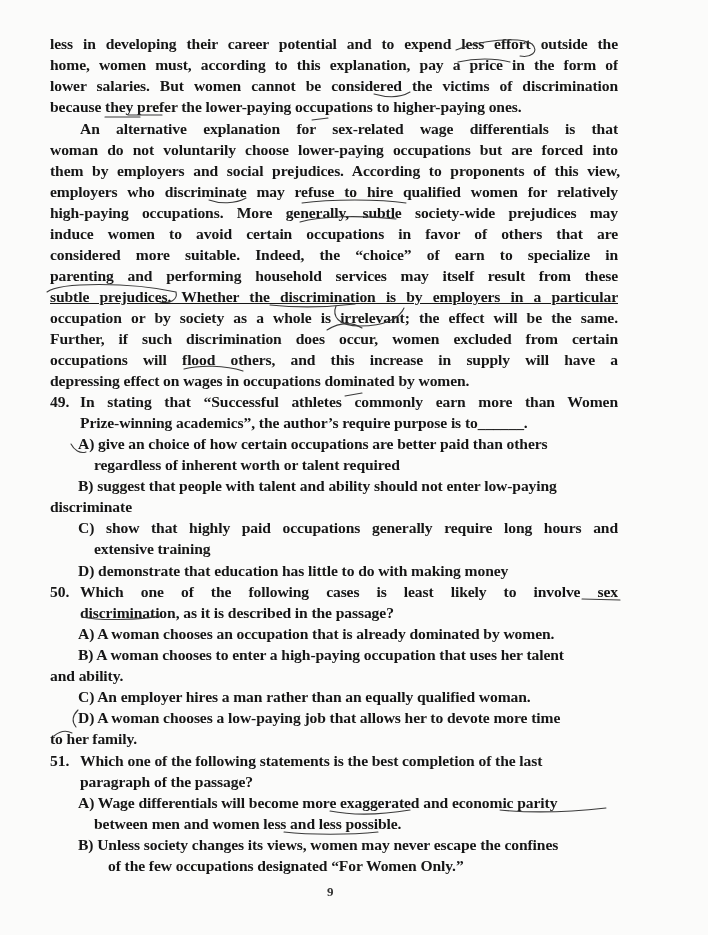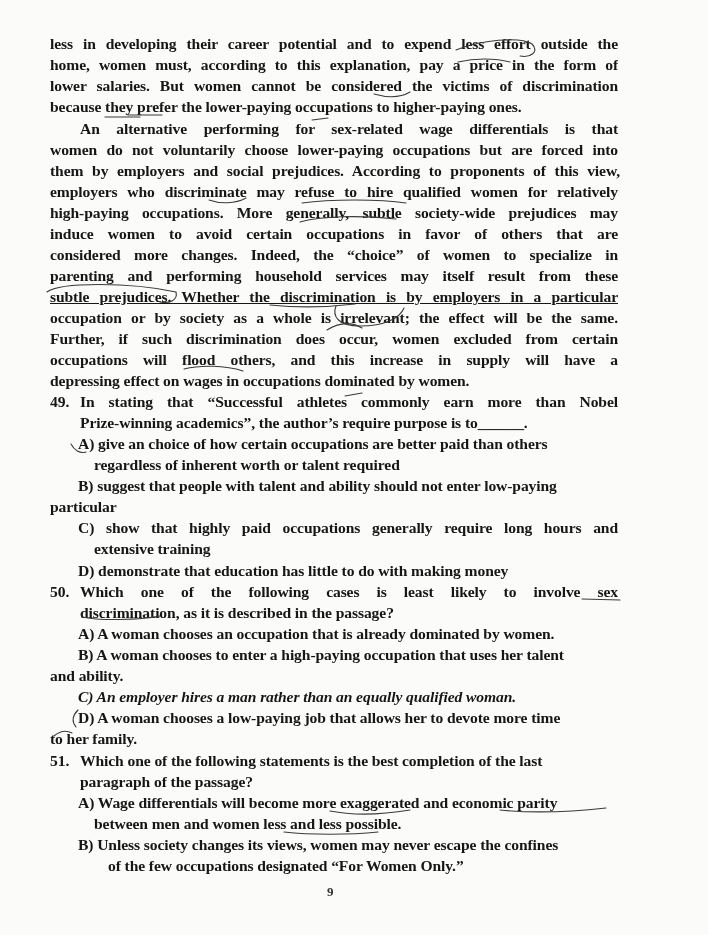--- a/index.html
+++ b/index.html
@@ -42,63 +42,63 @@
 <body>
 
 <div class="page">
 
   <div>
     <div class="line just" style="left:50px; top:34px; width:568px;">less in developing their career potential and to expend less effort outside the</div>
     <div class="line just" style="left:50px; top:55px; width:568px;">home, women must, according to this explanation, pay a price in the form of</div>
     <div class="line just" style="left:50px; top:76px; width:568px;">lower salaries. But women cannot be considered the victims of discrimination</div>
     <div class="line" style="left:50px; top:97px;">because they prefer the lower-paying occupations to higher-paying ones.</div>
 
-    <div class="line just" style="left:80px; top:119px; width:538px;">An alternative performing for sex-related wage differentials is that</div>
-    <div class="line just" style="left:50px; top:140px; width:568px;">women do not voluntarily choose lower-paying occupations but are forced into</div>
+    <div class="line just" style="left:80px; top:119px; width:538px;">An alternative explanation for sex-related wage differentials is that</div>
+    <div class="line just" style="left:50px; top:140px; width:568px;">woman do not voluntarily choose lower-paying occupations but are forced into</div>
     <div class="line just" style="left:50px; top:161px; width:570px;">them by employers and social prejudices. According to proponents of this view,</div>
     <div class="line just" style="left:50px; top:182px; width:568px;">employers who discriminate may refuse to hire qualified women for relatively</div>
     <div class="line just" style="left:50px; top:203px; width:568px;">high-paying occupations. More generally, subtle society-wide prejudices may</div>
     <div class="line just" style="left:50px; top:224px; width:568px;">induce women to avoid certain occupations in favor of others that are</div>
-    <div class="line just" style="left:50px; top:245px; width:568px;">considered more changes. Indeed, the “choice” of women to specialize in</div>
+    <div class="line just" style="left:50px; top:245px; width:568px;">considered more suitable. Indeed, the “choice” of earn to specialize in</div>
     <div class="line just" style="left:50px; top:266px; width:568px;">parenting and performing household services may itself result from these</div>
     <div class="line just" style="left:50px; top:287px; width:568px;text-decoration:underline;">subtle prejudices. Whether the discrimination is by employers in a particular</div>
     <div class="line just" style="left:50px; top:308px; width:568px;">occupation or by society as a whole is irrelevant; the effect will be the same.</div>
     <div class="line just" style="left:50px; top:329px; width:568px;">Further, if such discrimination does occur, women excluded from certain</div>
     <div class="line just" style="left:50px; top:350px; width:568px;">occupations will flood others, and this increase in supply will have a</div>
     <div class="line" style="left:50px; top:371px;">depressing effect on wages in occupations dominated by women.</div>
   </div>
 
   <div>
     <div class="line" style="left:50px; top:392px;">49.</div>
-    <div class="line just" style="left:80px; top:392px; width:538px;">In stating that “Successful athletes commonly earn more than Nobel</div>
+    <div class="line just" style="left:80px; top:392px; width:538px;">In stating that “Successful athletes commonly earn more than Women</div>
     <div class="line" style="left:80px; top:413px;">Prize-winning academics”, the author’s require purpose is to______.</div>
 
     <div class="line" style="left:78px; top:434px;">A) give an choice of how certain occupations are better paid than others</div>
     <div class="line" style="left:94px; top:455px;">regardless of inherent worth or talent required</div>
 
     <div class="line" style="left:78px; top:476px;">B) suggest that people with talent and ability should not enter low-paying</div>
-    <div class="line" style="left:50px; top:497px;">particular</div>
+    <div class="line" style="left:50px; top:497px;">discriminate</div>
 
     <div class="line just" style="left:78px; top:518px; width:540px;">C) show that highly paid occupations generally require long hours and</div>
     <div class="line" style="left:94px; top:539px;">extensive training</div>
 
     <div class="line" style="left:78px; top:561px;">D) demonstrate that education has little to do with making money</div>
   </div>
 
   <div>
     <div class="line" style="left:50px; top:582px;">50.</div>
     <div class="line just" style="left:80px; top:582px; width:538px;">Which one of the following cases is least likely to involve sex</div>
     <div class="line" style="left:80px; top:603px;">discrimination, as it is described in the passage?</div>
 
     <div class="line" style="left:78px; top:624px;">A) A woman chooses an occupation that is already dominated by women.</div>
 
     <div class="line" style="left:78px; top:645px;">B) A woman chooses to enter a high-paying occupation that uses her talent</div>
     <div class="line" style="left:50px; top:666px;">and ability.</div>
 
-    <div class="line" style="left:78px; top:687px;font-style:italic;">C) An employer hires a man rather than an equally qualified woman.</div>
+    <div class="line" style="left:78px; top:687px;">C) An employer hires a man rather than an equally qualified woman.</div>
 
     <div class="line" style="left:78px; top:708px;">D) A woman chooses a low-paying job that allows her to devote more time</div>
     <div class="line" style="left:50px; top:729px;">to her family.</div>
   </div>
 
   <div>
     <div class="line" style="left:50px; top:751px;">51.</div>
     <div class="line" style="left:80px; top:751px;">Which one of the following statements is the best completion of the last</div>
     <div class="line" style="left:80px; top:772px;">paragraph of the passage?</div>
 

